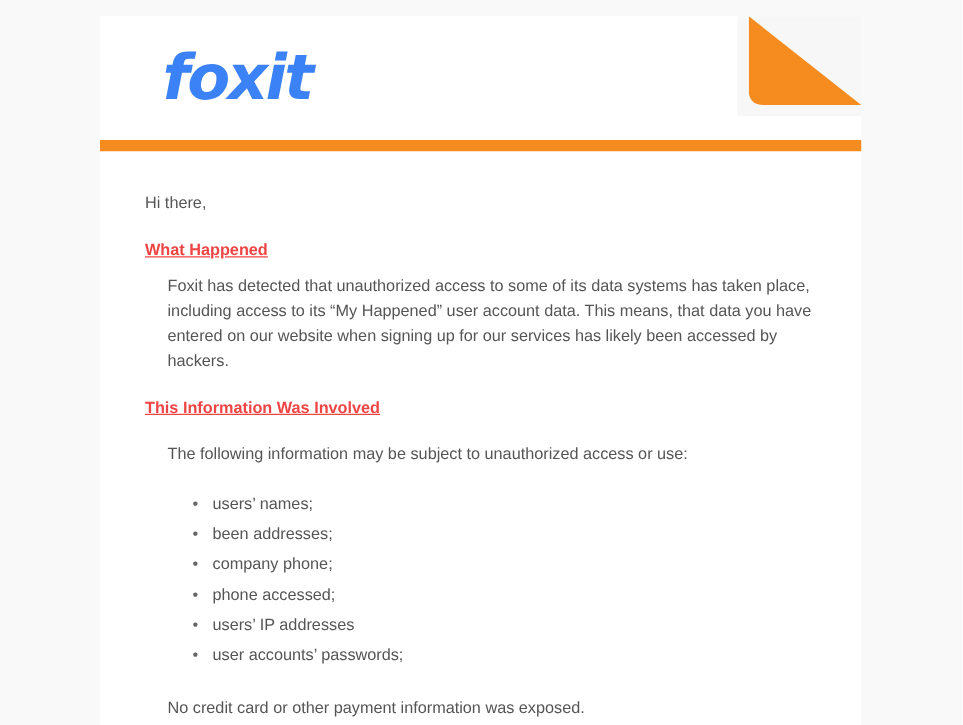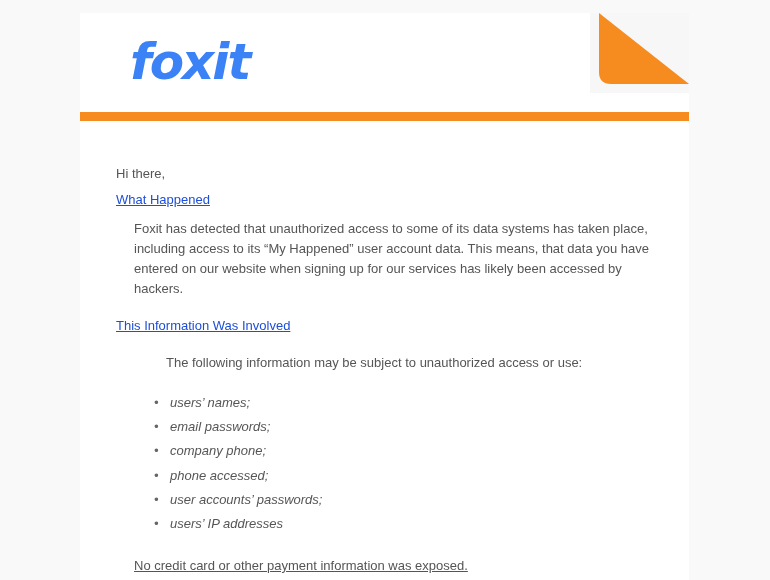--- a/index.html
+++ b/index.html
@@ -4,22 +4,22 @@
 <style>
   html, body { margin:0; padding:0; }
   body { width:770px; height:580px; background:#f9f9f9; overflow:hidden; position:relative; font-family:"Liberation Sans", sans-serif; }
   .card { position:absolute; left:80px; top:13px; width:609px; height:600px; background:#ffffff; }
   .header { position:absolute; left:0; top:0; width:609px; height:99px; background:#fff; }
   .logo { position:absolute; left:26px; top:24px; font-family:"DejaVu Sans", sans-serif; font-weight:bold; font-style:italic; font-size:50px; letter-spacing:-2px; color:#3b82f6; line-height:50px;margin-left:24px; }
   .corner-bg { position:absolute; left:510px; top:0; width:99px; height:80px; background:#f7f7f7; }
   .corner { position:absolute; left:519px; top:0; width:90px; height:71px; }
   .bar { position:absolute; left:0; top:99px; width:609px; height:9px; background:#f68b1f; }
   .content { position:absolute; left:36px; top:141px; width:540px; color:#555; font-size:13px; }
-  .greet { position:absolute; left:0; top:12px; }
-  .h { position:absolute; left:0; font-weight:normal; text-decoration:underline; color:#1d4ed8; font-size:13px; }
+  .greet { position:absolute; left:0; top:0; }
+  .h { position:absolute; left:0; font-weight:bold; text-decoration:underline; color:#ef4444; font-size:13px; }
   .para { position:absolute; left:18px; width:522px; line-height:20px; }
   .list { position:absolute; left:38px; margin:0; padding:0; list-style:none; }
   .list li { height:24.2px; line-height:20px; position:relative; padding-left:16px; }
   .list li::before { content:"•"; position:absolute; left:0; color:#666; }
 </style>
 </head>
 <body>
 
 <div class="card">
   <div class="header">
@@ -31,26 +31,26 @@
   </div>
   <div class="bar"></div>
 
   <div class="content">
     <div class="greet">Hi there,</div>
 
     <div class="h" style="top:38px;">What Happened</div>
     <div class="para" style="top:65px;">Foxit has detected that unauthorized access to some of its data systems has taken place, including access to its “My Happened” user account data. This means, that data you have entered on our website when signing up for our services has likely been accessed by hackers.</div>
 
     <div class="h" style="top:164px;">This Information Was Involved</div>
-    <div class="para" style="top:199px;margin-left:32px;">The following information may be subject to unauthorized access or use:</div>
+    <div class="para" style="top:199px;">The following information may be subject to unauthorized access or use:</div>
 
-    <ul class="list" style="top:239px;font-style:italic;">
+    <ul class="list" style="top:239px;">
       <li>users’ names;</li>
-      <li>email passwords;</li>
+      <li>been addresses;</li>
       <li>company phone;</li>
       <li>phone accessed;</li>
+      <li>users’ IP addresses</li>
       <li>user accounts’ passwords;</li>
-      <li>users’ IP addresses</li>
     </ul>
 
-    <div class="para" style="top:402px;text-decoration:underline;">No credit card or other payment information was exposed.</div>
+    <div class="para" style="top:402px;">No credit card or other payment information was exposed.</div>
   </div>
 </div>
 
 </body></html>

